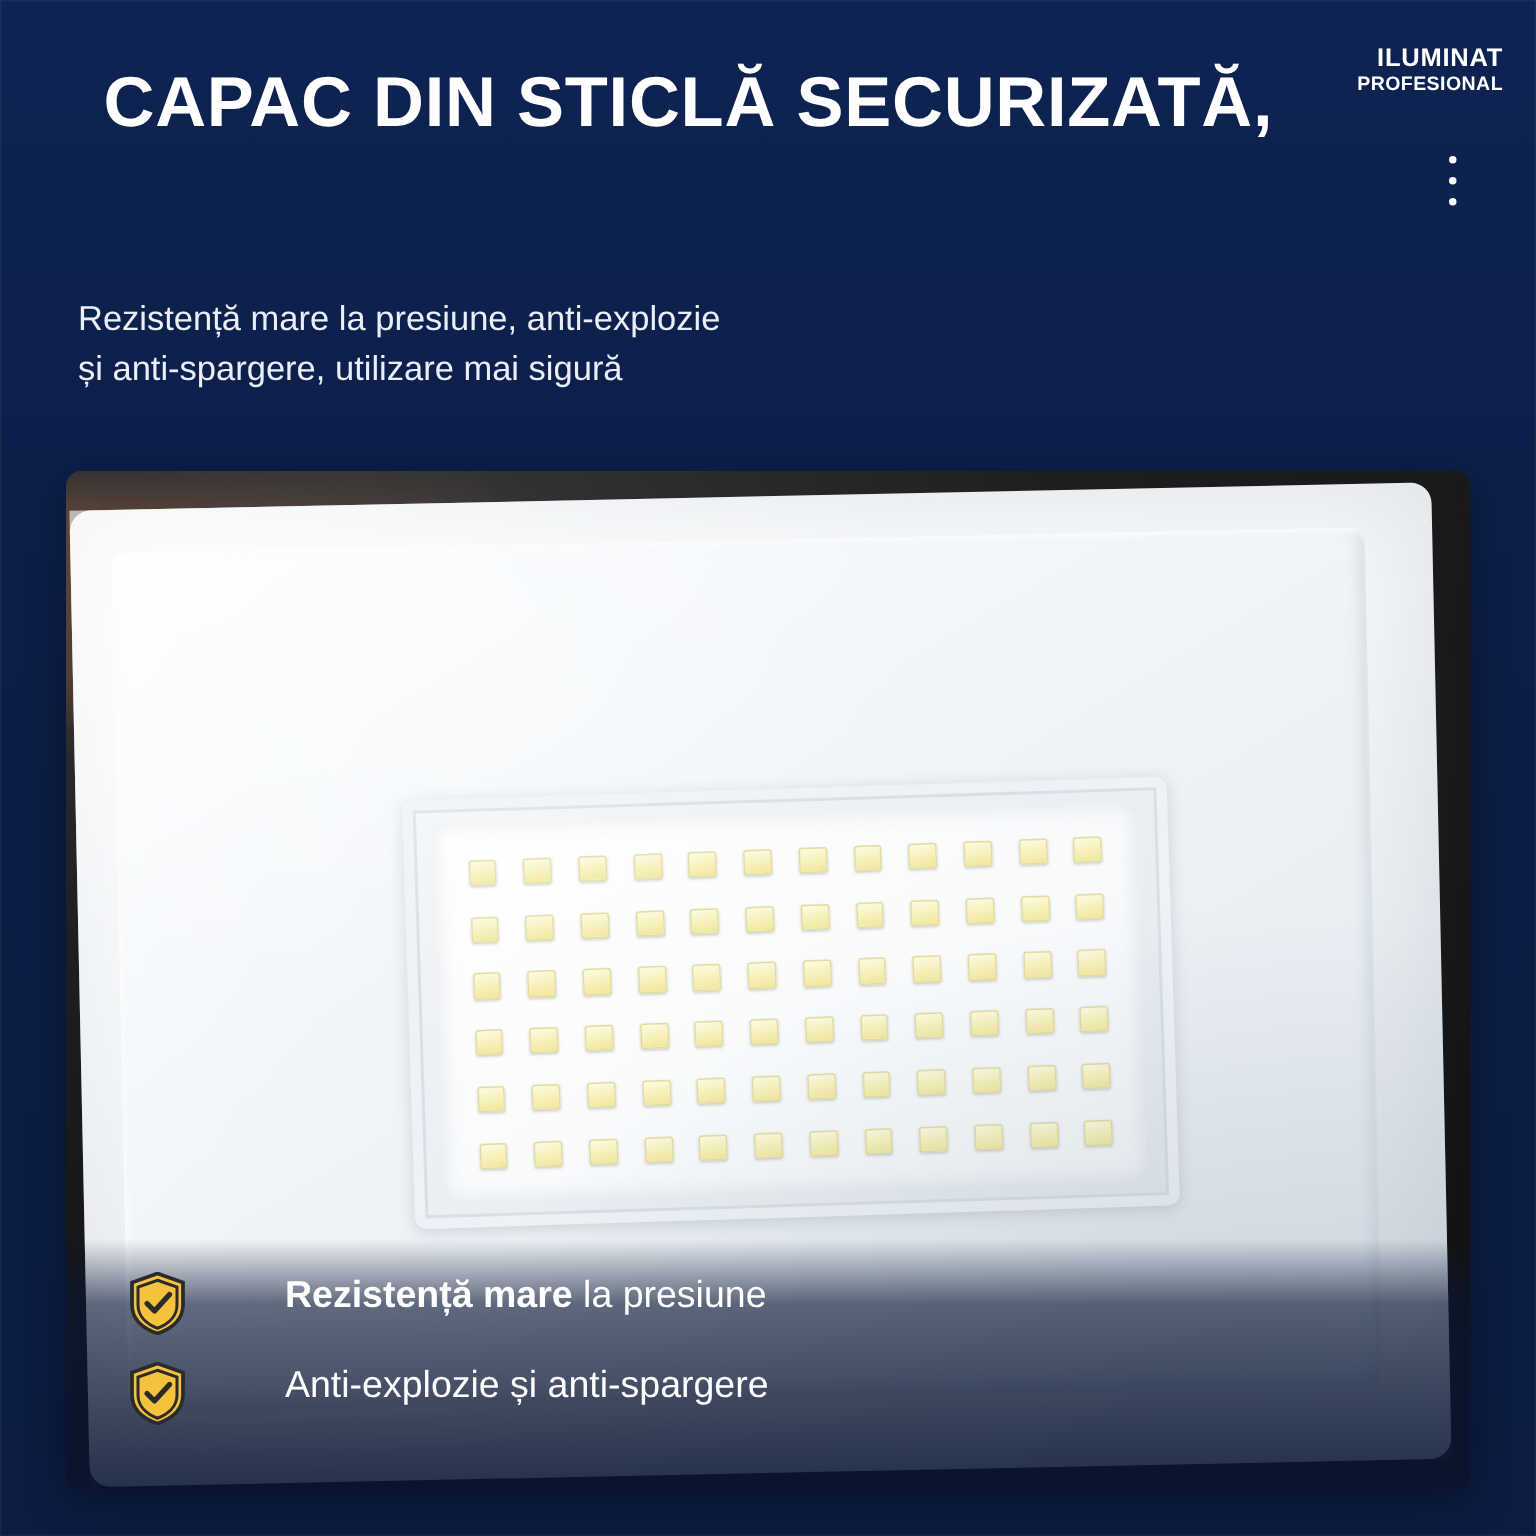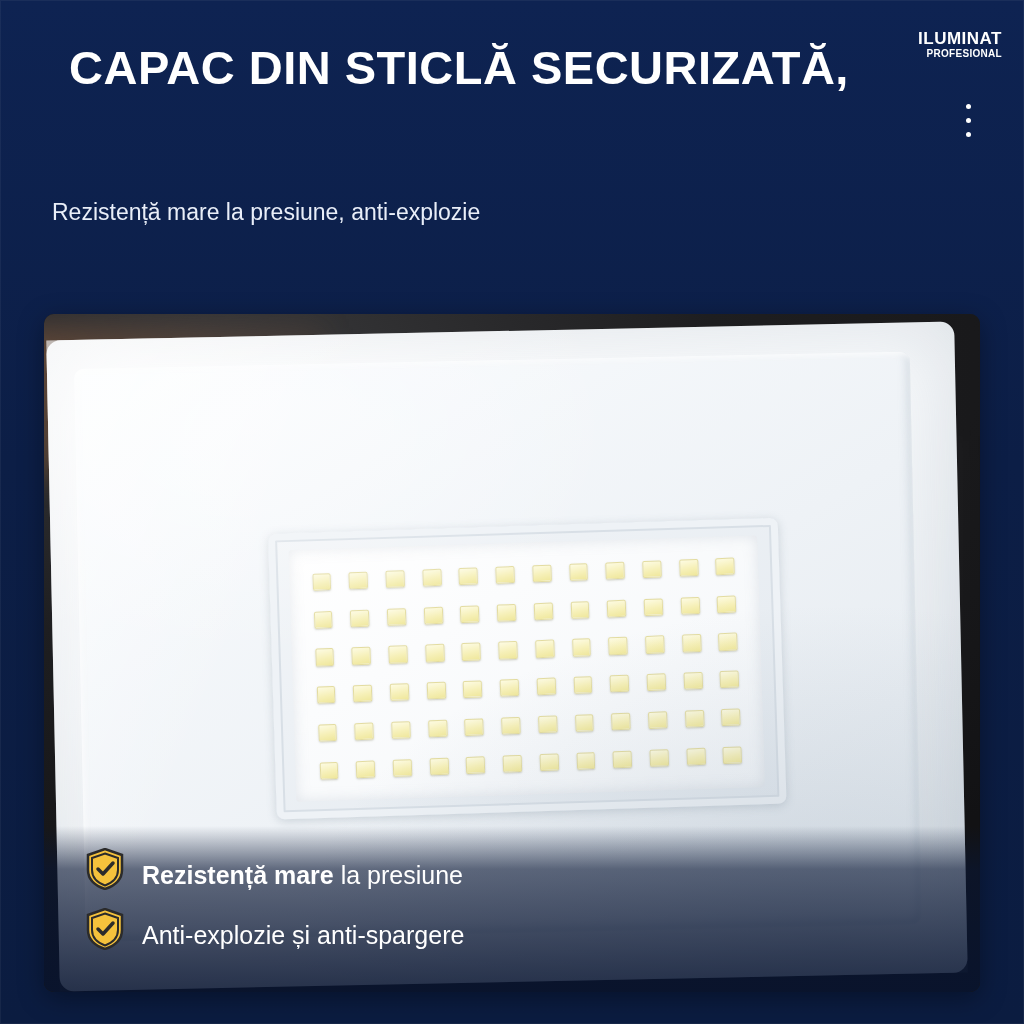--- a/index.html
+++ b/index.html
@@ -41,21 +41,21 @@
     line-height: 1.05;
     color: #ffffff;
   }
   .brand .b1 {
     font-size: 17px;
     font-weight: bold;
     letter-spacing: 0.5px;
     display: block;
   }
   .brand .b2 {
-    font-size: 10px;
+    font-size: 13px;
     font-weight: bold;
     letter-spacing: 0.3px;
     display: block;
     margin-top: 1px;
   }
   .kebab {
     position: absolute;
     right: 52px;
     top: 104px;
     width: 6px;
@@ -233,22 +233,23 @@
     position: absolute;
     left: 0;
     bottom: 0;
     width: 100%;
     padding: 22px 0 26px 42px;
     box-sizing: border-box;
     background: linear-gradient(180deg, rgba(9,22,52,0.0) 0%, rgba(9,22,52,0.62) 26%, rgba(8,20,48,0.86) 100%);
   }
   .bullet {
     display: flex;
-    align-items: flex-end;
+    align-items: flex-start;
     margin-bottom: 18px;
+    gap: 48px;
   }
   .bullet:last-child { margin-bottom: 16px; }
 
   .shield {
     position: relative;
     width: 38px;
     height: 42px;
     margin-right: 18px;
     flex: 0 0 auto;
   }
@@ -277,20 +278,21 @@
     <i></i>
     <i></i>
   </div>
 
   <div class="headline">
     <span>CAPAC DIN STICLĂ SECURIZATĂ,</span>
   </div>
 
   <div class="subhead">
     <div>Rezistență mare la presiune, anti-explozie</div>
+    <div>și anti-spargere, utilizare mai sigură</div>
   </div>
 
   <div class="photo-frame">
     <div class="fixture-dark"></div>
 
     <div class="reflector">
       <div class="bevel">
         <div class="panel-frame">
           <div class="panel-inner">
             <div class="led-grid">

